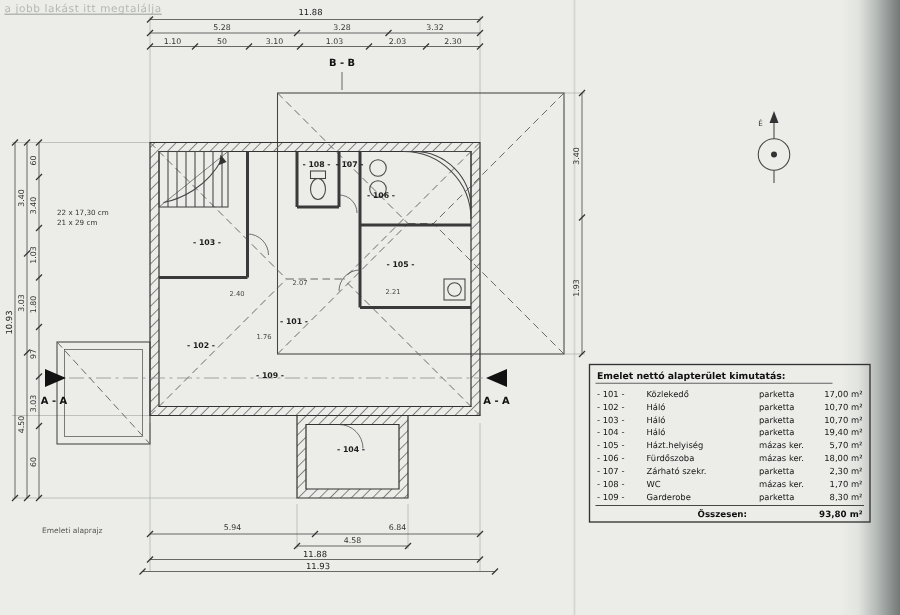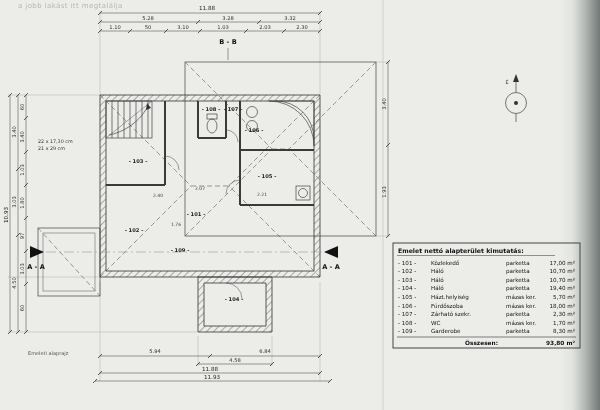--- a/index.html
+++ b/index.html
@@ -2,22 +2,22 @@
 <html><head>
 <meta charset="utf-8">
 <style>
   html,body{margin:0;padding:0;background:#9aa09e;}
   .sheet{
     position:relative;width:600px;height:410px;overflow:hidden;
     background:linear-gradient(to right,#ecede9 0px,#ecede9 560px,#e2e4e0 572px,#b7bcb9 584px,#8b918f 594px,#737977 600px);
     font-family:"DejaVu Sans",sans-serif;
   }
   .watermark{
-    position:absolute;top:2px;left:18px;font-size:7px;color:#b4b8b1;
-    letter-spacing:.4px;white-space:nowrap;z-index:3;
+    position:absolute;top:2px;left:3px;font-size:7px;color:#b4b8b1;
+    letter-spacing:.4px;white-space:nowrap;z-index:3;text-decoration:underline;
   }
   svg{position:absolute;inset:0;}
   svg text{font-family:"DejaVu Sans",sans-serif;fill:#2b2b2b;}
   .t-dim{font-size:5.2px;fill:#333;}
   .t-ov{font-size:5.6px;fill:#222;}
   .t-room{font-size:5.2px;font-weight:bold;fill:#1d1d1d;}
   .t-sec{font-size:6.6px;font-weight:bold;fill:#111;}
   .t-note{font-size:4.8px;fill:#333;}
   .t-title{font-size:6.2px;font-weight:bold;fill:#111;}
   .t-row{font-size:5.6px;fill:#141414;}

